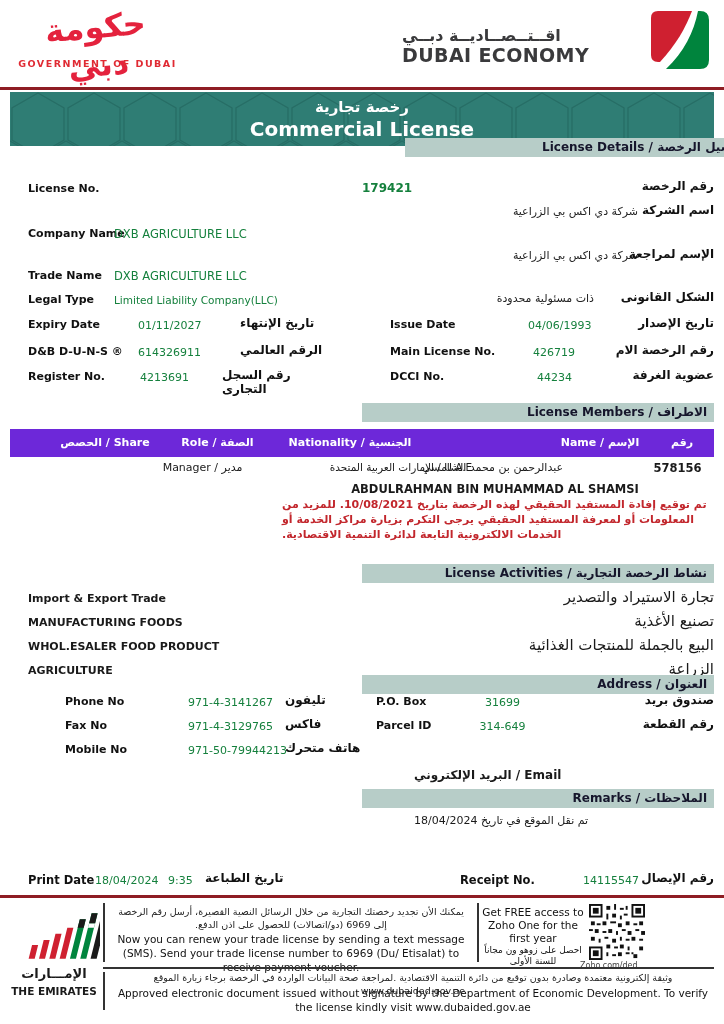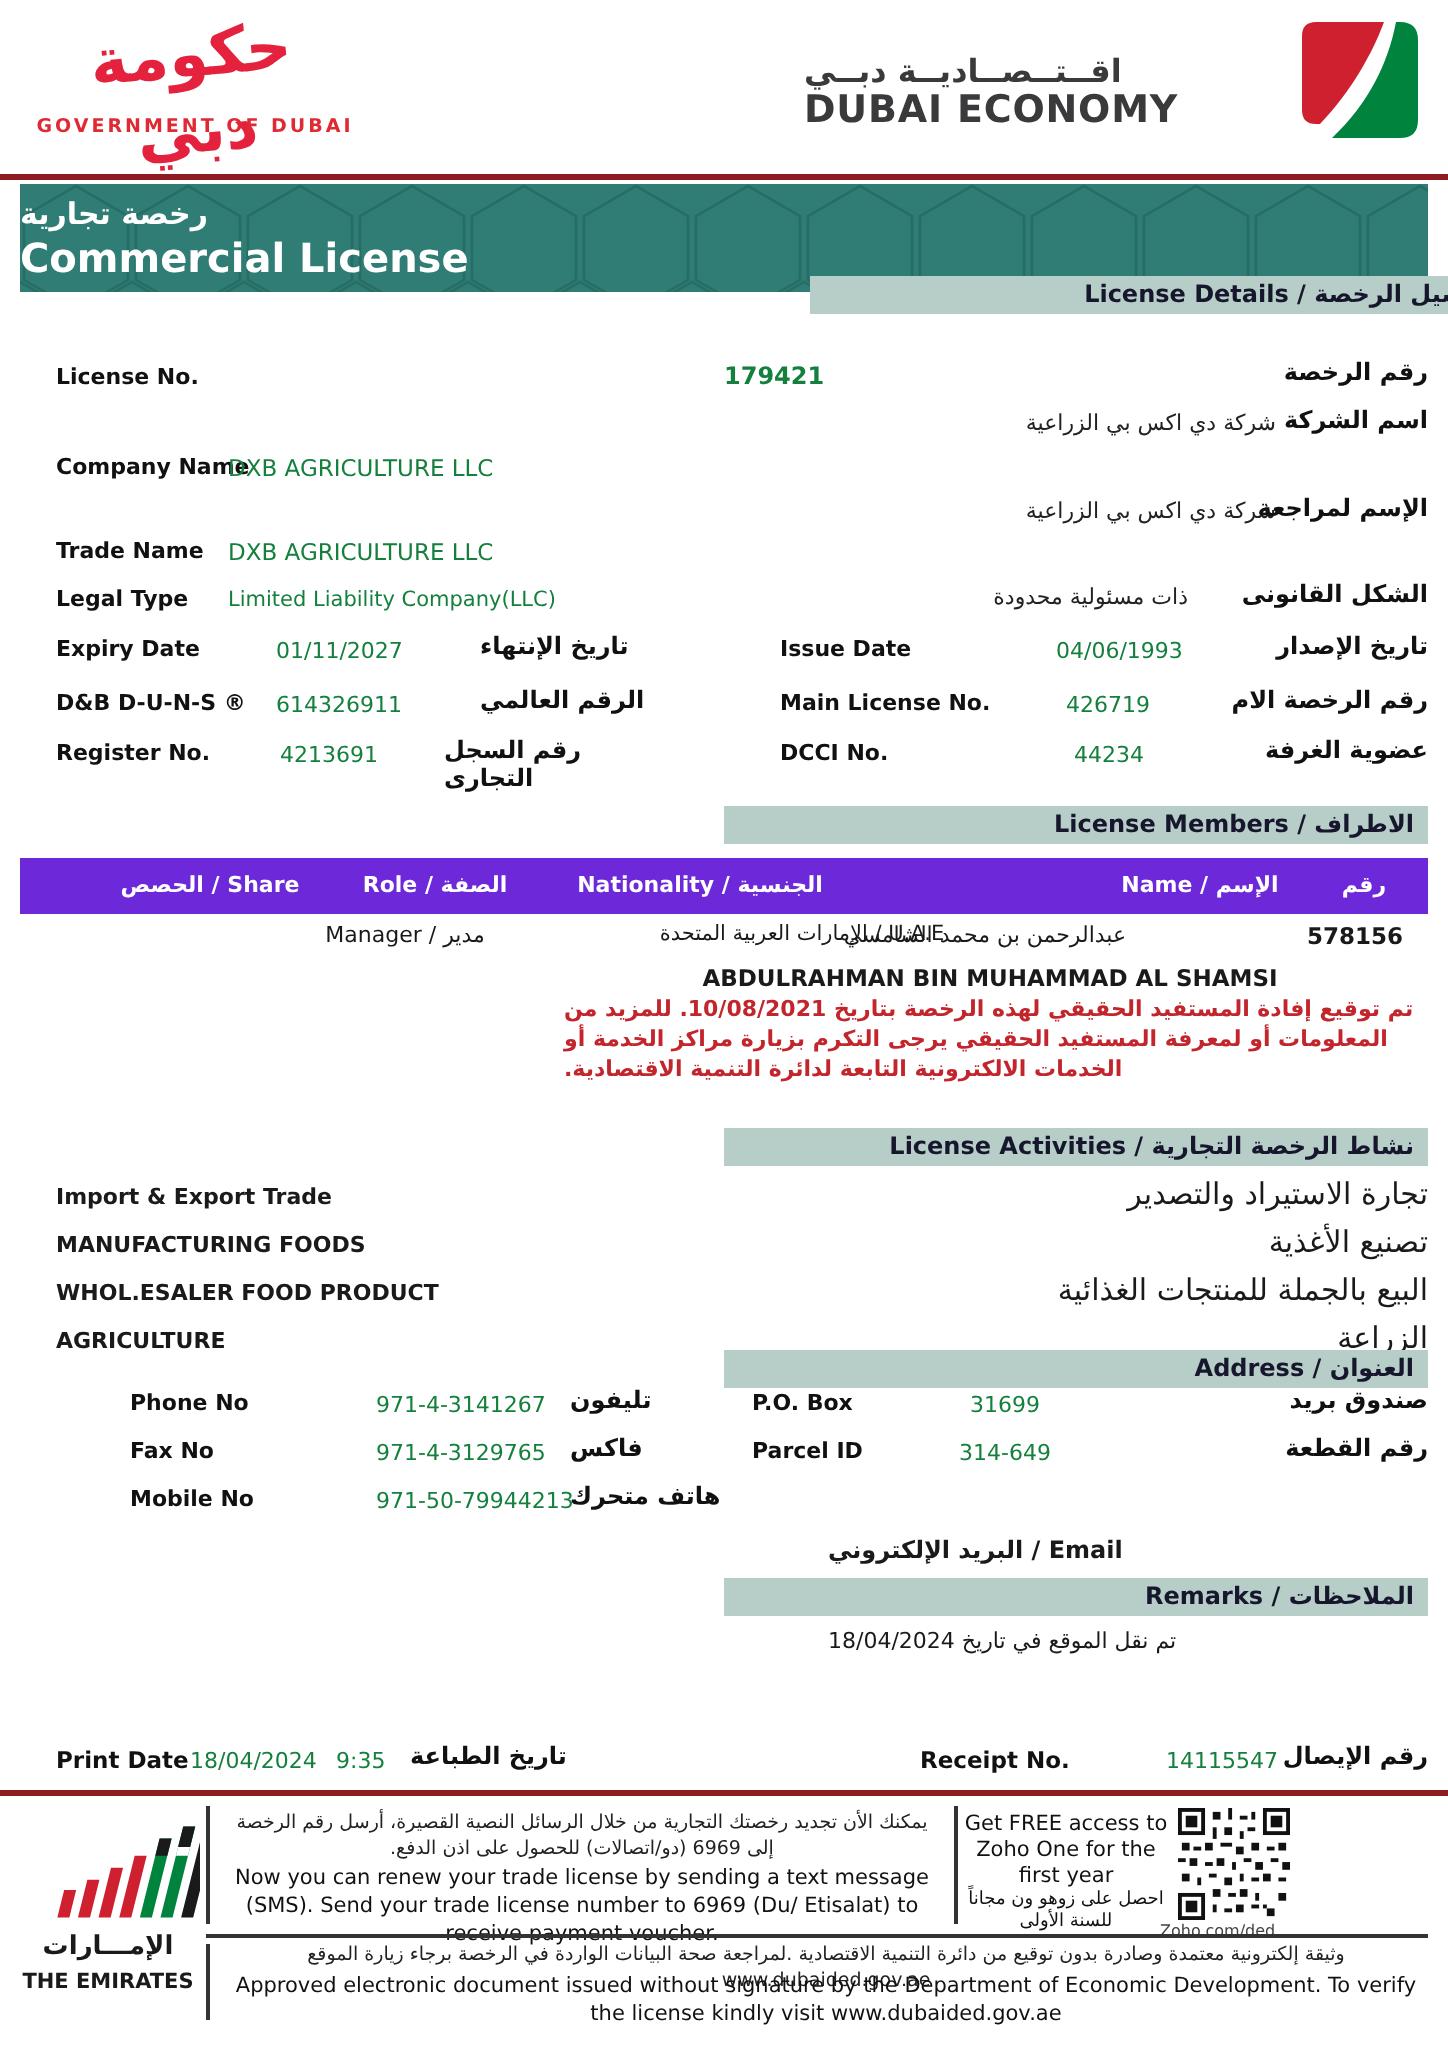--- a/index.html
+++ b/index.html
@@ -5,21 +5,21 @@
   html,body{margin:0;padding:0;background:#ffffff;}
   body{font-family:"DejaVu Sans","Liberation Sans",sans-serif;color:#1a1a1a;}
   .page{position:relative;width:724px;height:1024px;background:#fff;overflow:hidden;}
   .abs{position:absolute;}
   .b{font-weight:bold;}
   .rtl{direction:rtl;}
   .c{text-align:center;}
   .r{text-align:left;}
   .maroon-line{background:#8e1d23;height:3px;left:0;width:724px;}
   .banner{left:10px;top:92px;width:704px;height:54px;background:#2f7d74;}
-  .banner-title{width:704px;color:#ffffff;}
+  .banner-title{width:704px;color:#ffffff;text-align:center;}
   .secbar{left:362px;width:352px;height:19px;line-height:19px;background:#b7cdc8;
           color:#16162c;font-weight:bold;font-size:12px;text-align:right;padding-right:7px;box-sizing:border-box;}
   .lbl{font-size:11px;font-weight:bold;color:#111;}
   .val{font-size:11px;color:#15803d;}
   .albl{font-size:12px;font-weight:bold;color:#111;direction:rtl;}
   .arval{font-size:11px;color:#222;direction:rtl;}
   .thead{left:10px;top:429px;width:704px;height:28px;background:#6d28d9;}
   .th{position:absolute;top:0;line-height:28px;color:#ffffff;font-weight:bold;font-size:11px;text-align:center;}
   .rednote{color:#c2262c;font-weight:bold;font-size:11px;line-height:15px;}
   .act-en{font-size:11px;font-weight:bold;color:#1a1a1a;}

